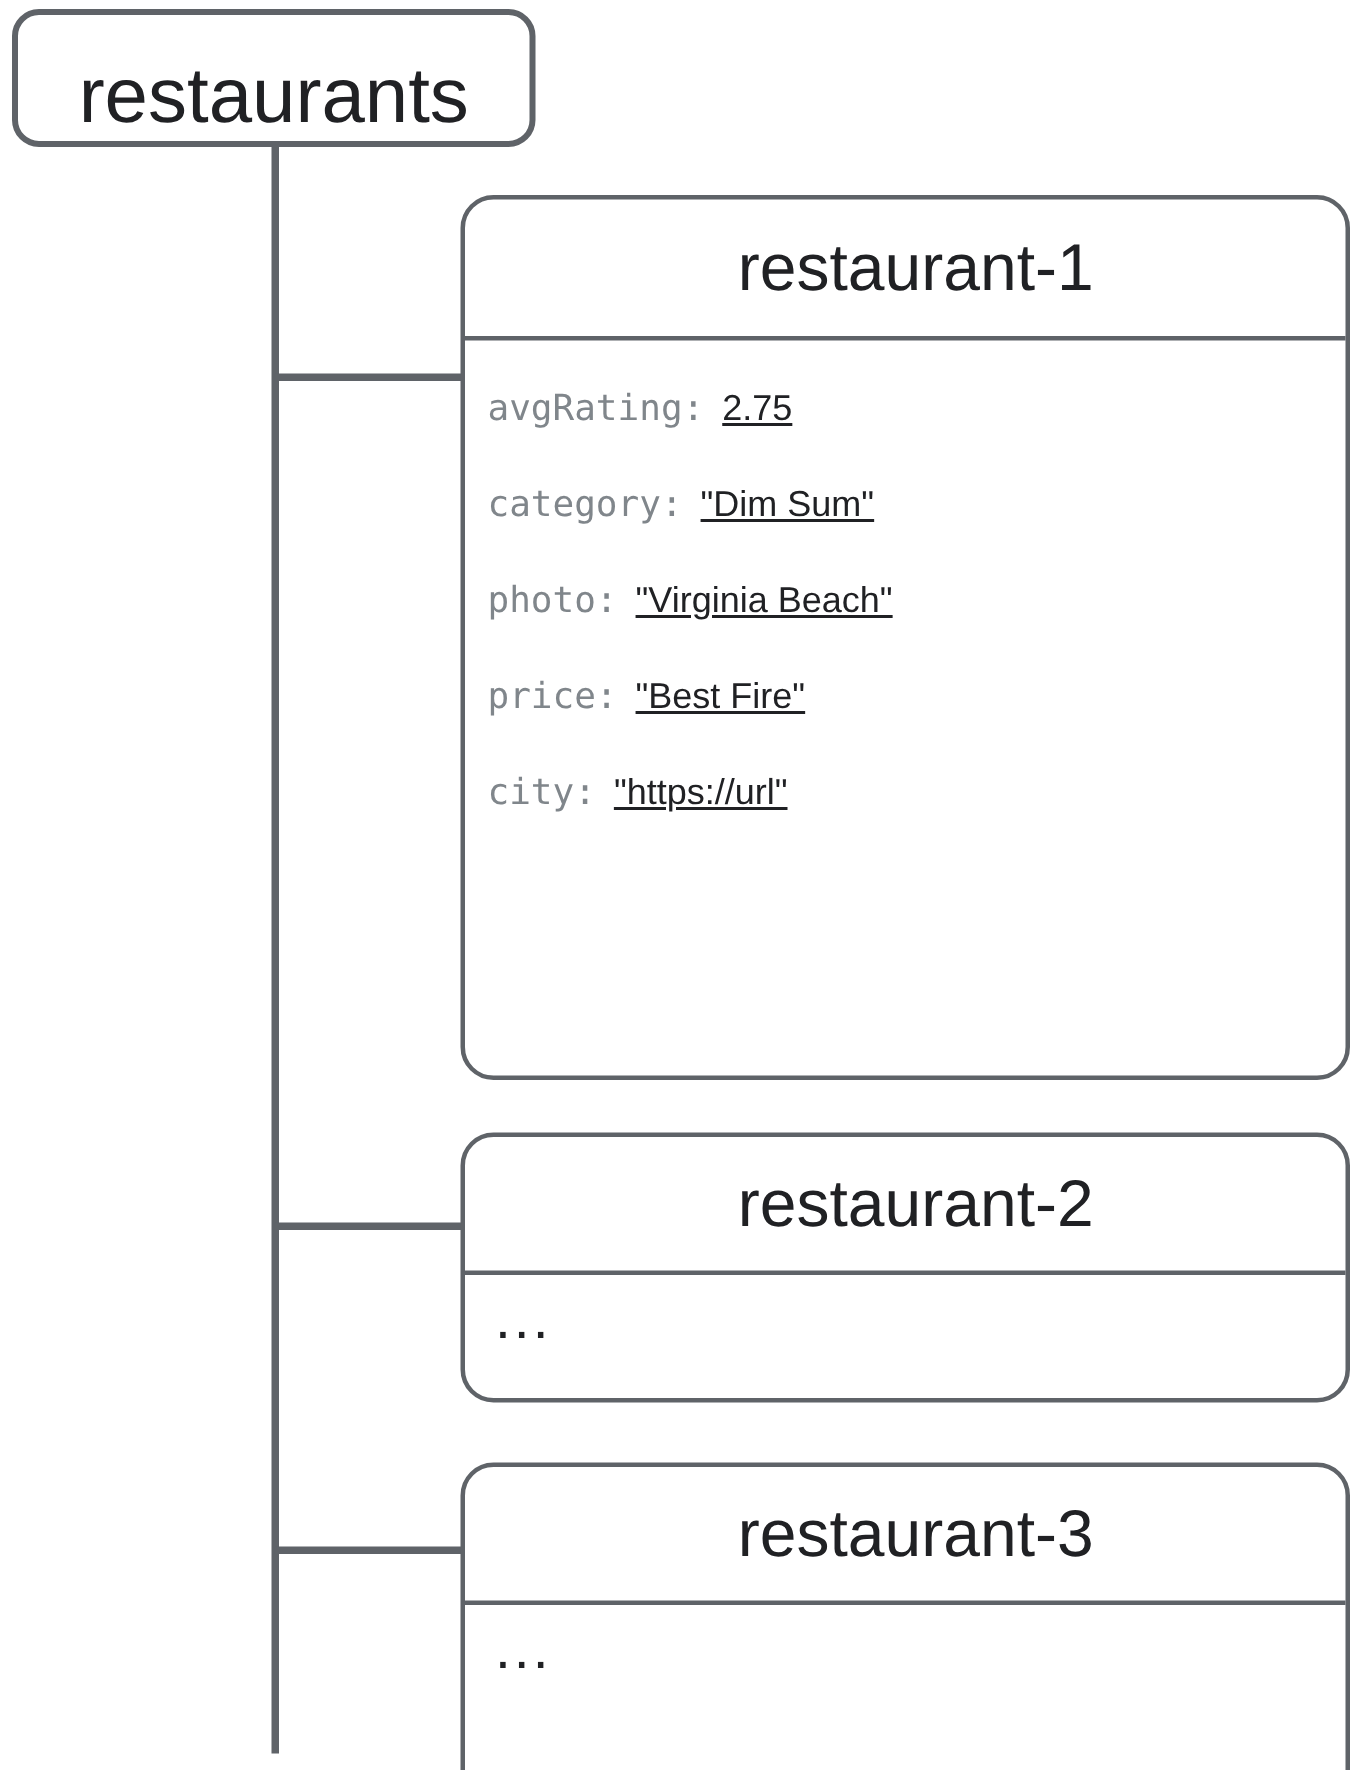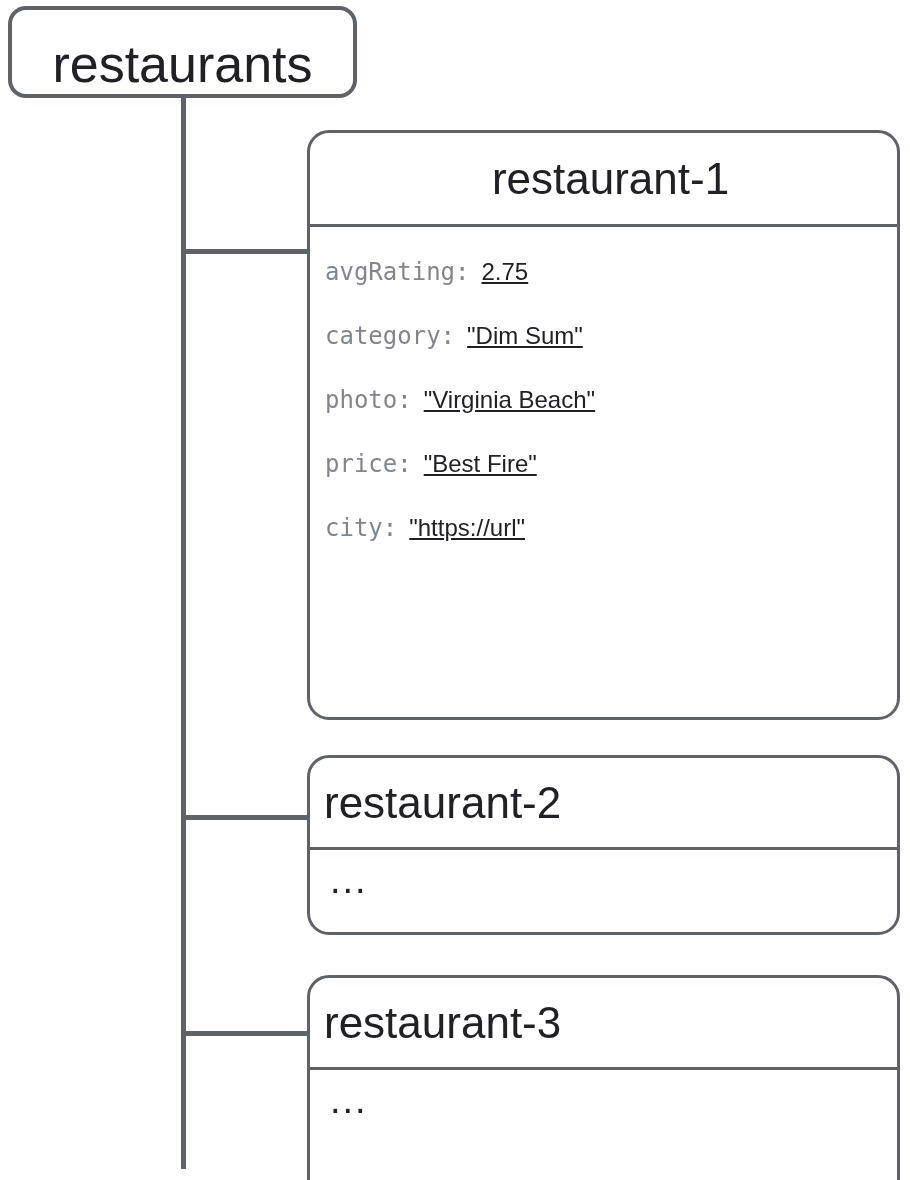--- a/index.html
+++ b/index.html
@@ -48,21 +48,21 @@
   .card-2{top:755px;height:180px;}
   .card-3{top:975px;height:232px;}
   .card-header{
     box-sizing:border-box;
     border-bottom:3px solid var(--border);
     display:flex;align-items:center;
     padding-left:14px;
     font-size:44px;color:var(--value-text);
   }
   .card-1 .card-header{height:94px;justify-content:center;}
-  .card-2 .card-header,.card-3 .card-header{height:92px;}
+  .card-2 .card-header,.card-3 .card-header{height:92px;justify-content:center;}
   .card-body{
     padding:30px 15px 0 15px;
   }
   .field-row{
     height:30px;line-height:30px;
     margin-bottom:34px;
     font-size:24px;
     white-space:nowrap;
   }
   .field-key{

